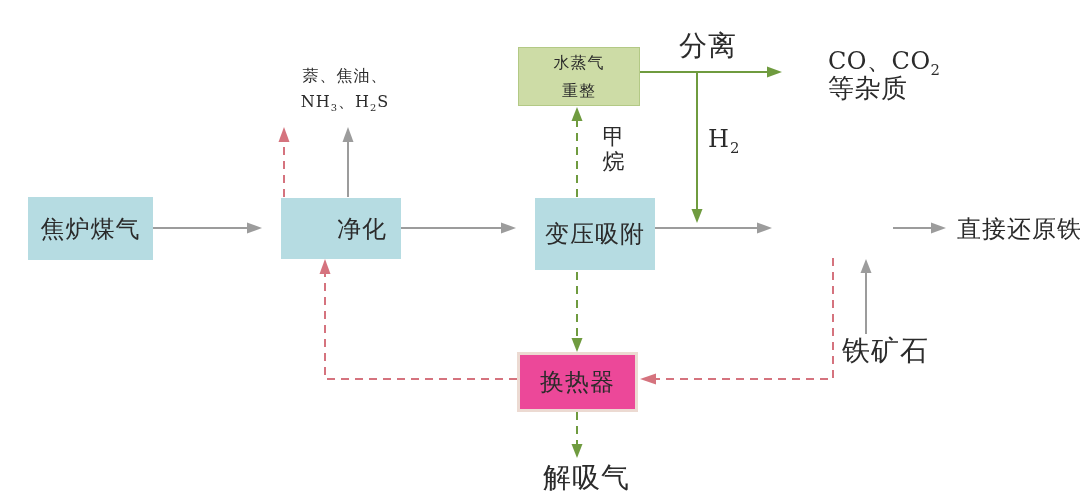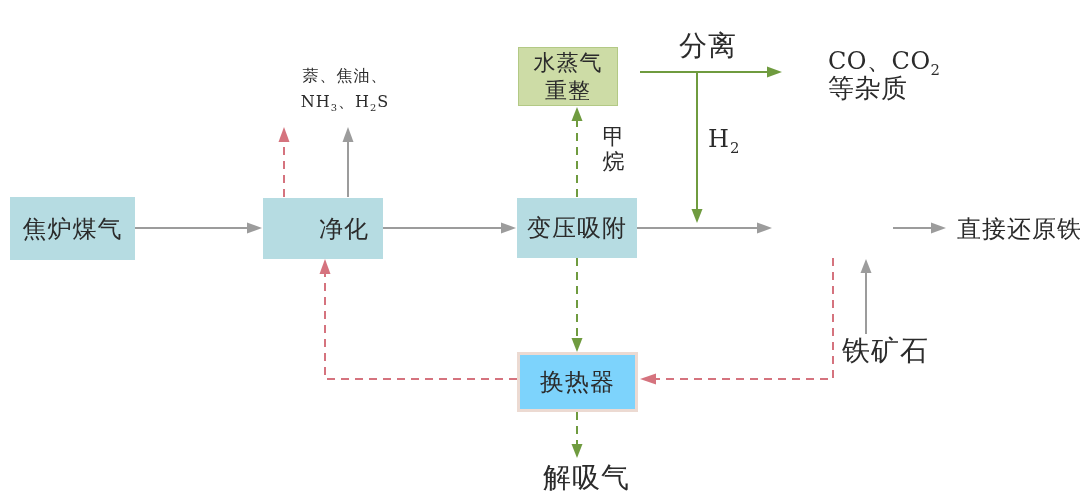--- a/index.html
+++ b/index.html
@@ -16,23 +16,23 @@
     position: absolute;
     box-sizing: border-box;
     display: flex;
     align-items: center;
     justify-content: center;
     text-align: center;
     font-size: 24px;
     letter-spacing: 1px;
     color: #2b2b2b;
   }
-  .box-blue  { background: #b6dce2; }
+  .box-blue  { background: #b6dce2; margin-left: 18px; }
   .box-green { background: #cddca6; border: 1px solid #b3c985; }
-  .box-pink  { background: #7dd3fc; border: 3px solid #ecdad2; }
+  .box-pink  { background: #ec4899; border: 3px solid #ecdad2; }
   .lbl {
     position: absolute;
     font-size: 28px;
     letter-spacing: 1px;
     line-height: 27px;
     white-space: nowrap;
     color: #2b2b2b;
   }
   .lbl.center { text-align: center; }
   sub { font-size: 0.62em; line-height: 0; }
@@ -82,24 +82,24 @@
     <path class="stroke-red dashed" d="M833,258 L833,379 L656,379"></path>
     <polygon class="fill-red" points="640,379 656,373.5 656,384.5"></polygon>
     <path class="stroke-red dashed" d="M517,379 L325,379 L325,274"></path>
     <polygon class="fill-red" points="325,259 319.5,274 330.5,274"></polygon>
   </svg>
 
   <div class="pbox box-blue" style="left:10px; top:197px; width:125px; height:63px;">焦炉煤气</div>
 
   <div class="pbox box-blue" style="left:263px; top:198px; width:120px; height:61px;padding-left:42px;">净化</div>
 
-  <div class="pbox box-blue" style="left:517px; top:198px; width:120px; height:60px;">变压吸附</div>
+  <div class="pbox box-blue" style="left:517px; top:198px; width:120px; height:72px;">变压吸附</div>
 
 
-  <div class="pbox box-green" style="left:518px; top:47px; width:100px; height:59px; font-size:22px; line-height:28px;">
+  <div class="pbox box-green" style="left:518px; top:47px; width:122px; height:59px; font-size:16px; line-height:28px;">
     <div>
       <div>水蒸气</div>
       <div>重整</div>
     </div>
   </div>
 
   <div class="pbox box-pink" style="left:517px; top:352px; width:121px; height:60px;">换热器</div>
 
   <div class="lbl center" style="left:287px; top:63px; width:116px; font-size:16px; line-height:26px;">
     <div>萘、焦油、</div>

